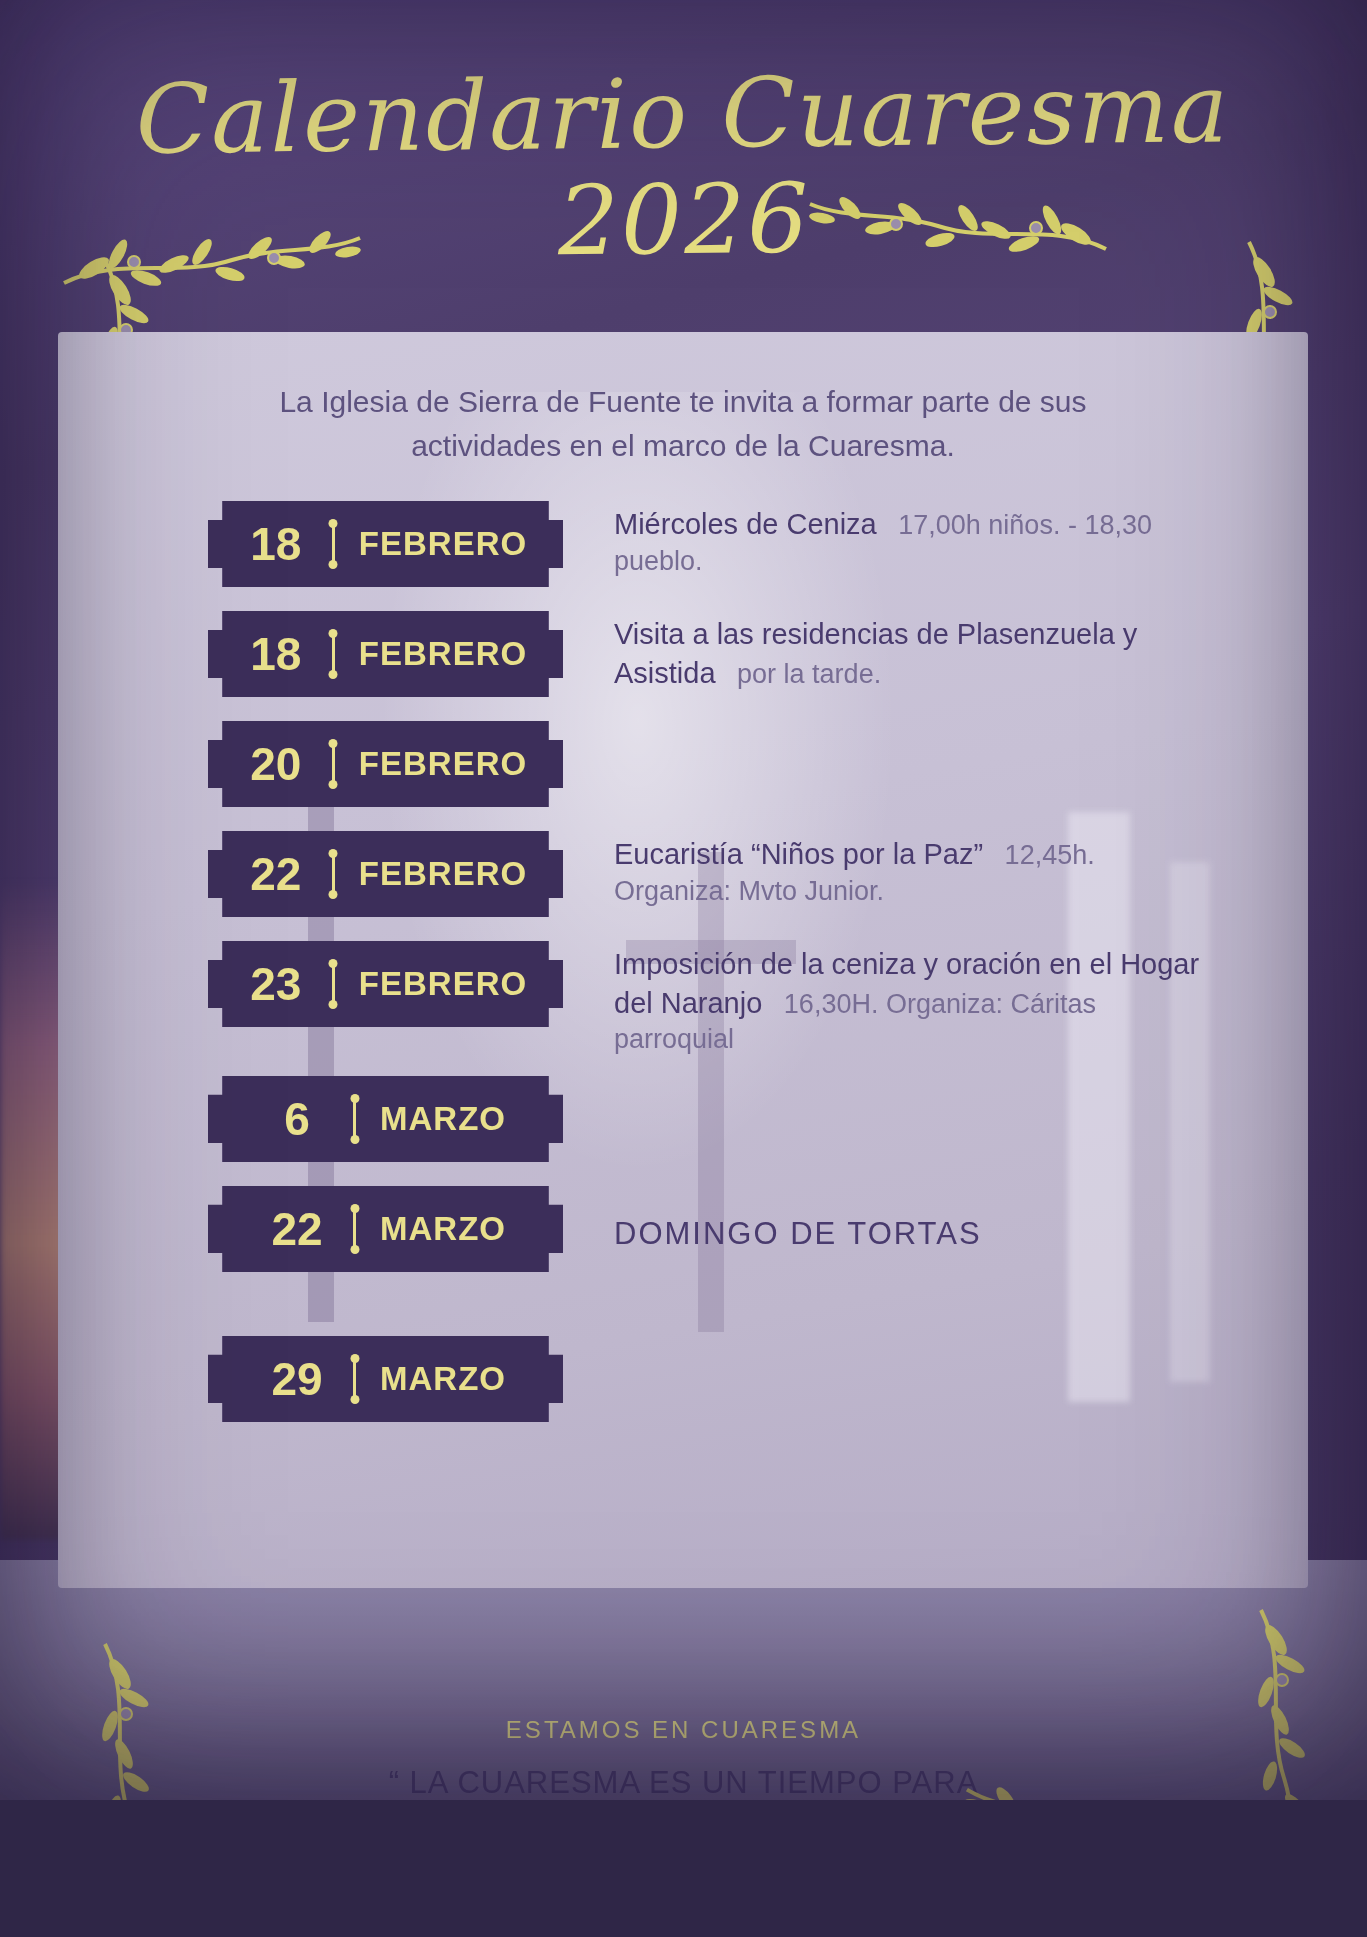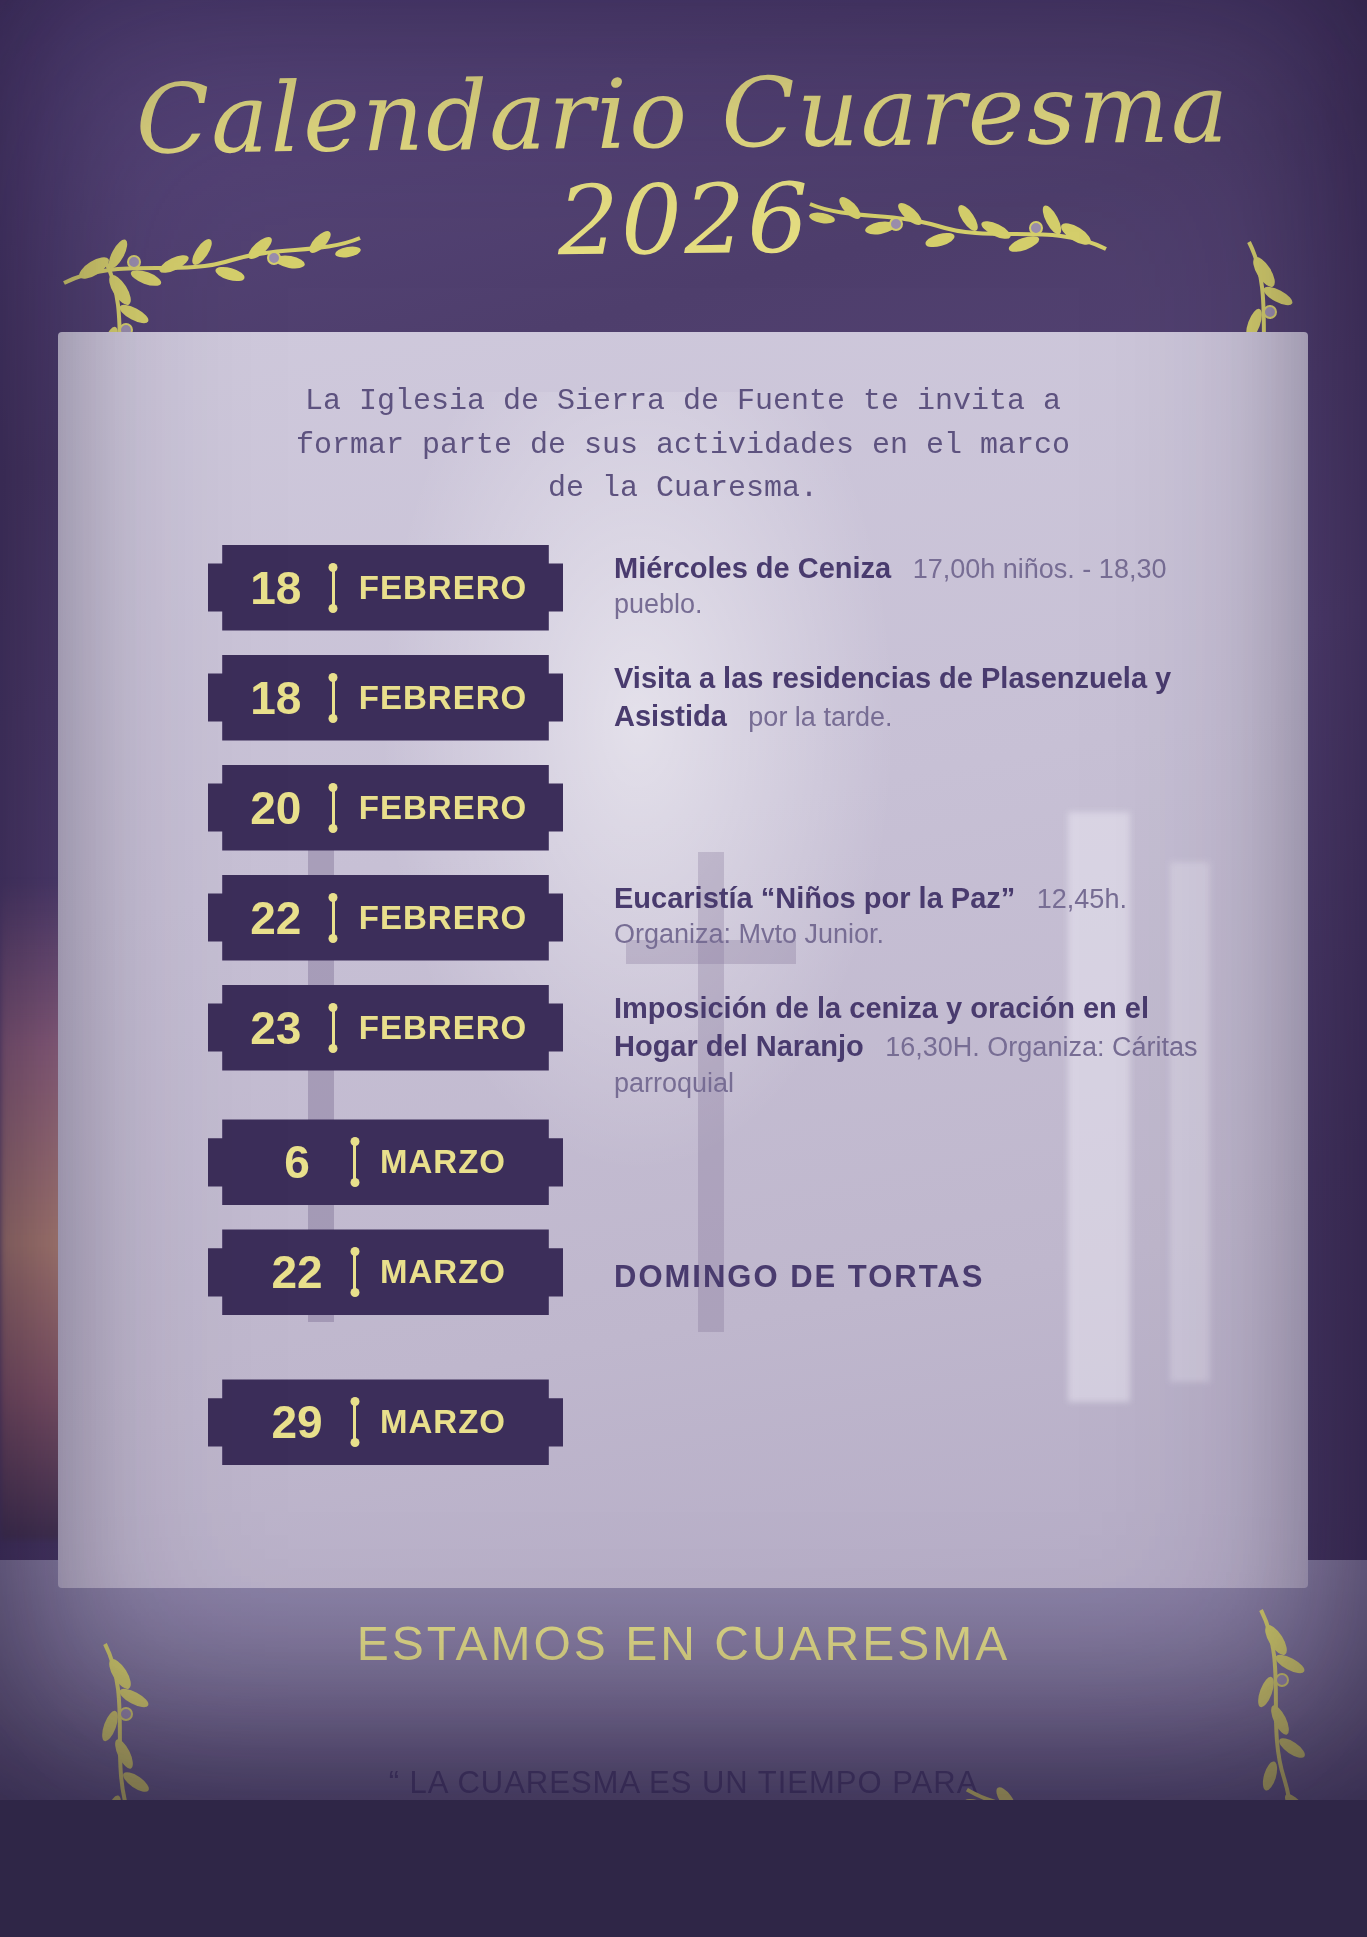--- a/index.html
+++ b/index.html
@@ -25,41 +25,41 @@
   .cross2{left:640px;top:520px;height:480px;opacity:.7;}
   .lightbar{position:absolute;background:rgba(242,240,248,0.45);filter:blur(3px);}
   .lb1{left:1010px;top:480px;width:62px;height:590px;}
   .lb2{left:1112px;top:530px;width:40px;height:520px;opacity:.7;}
   
   .title{position:absolute;left:0;top:62px;width:100%;text-align:center;
     font-family:"DejaVu Serif",serif;font-style:italic;font-size:96px;line-height:1.1;
     color:#e6de82;letter-spacing:2px;transform:rotate(-0.6deg);}
   
   .intro{position:relative;margin:48px auto 0;width:810px;text-align:center;
-    font-size:30px;line-height:1.45;color:#5d527f;font-weight:500;font-family:Liberation Mono, monospace;}
+    font-size:30px;line-height:1.45;color:#5d527f;font-weight:500;}
   
   .rows{position:relative;margin:34px 0 0 150px;display:flex;flex-direction:column;gap:18px;width:1040px;}
   .event-row{display:flex;align-items:flex-start;gap:51px;min-height:92px;}
   .date-badge{flex:0 0 355px;height:86px;background:#3c2e5a;color:#e9e08c;
     display:flex;align-items:center;justify-content:center;gap:24px;
     clip-path:polygon(0 22%,4% 22%,4% 0,96% 0,96% 22%,100% 22%,100% 78%,96% 78%,96% 100%,4% 100%,4% 78%,0 78%);}
   .day{font-size:46px;font-weight:bold;min-width:64px;text-align:center;}
   .divider{position:relative;width:3px;height:42px;background:#e9e08c;border-radius:2px;}
   .divider::before,.divider::after{content:"";position:absolute;left:50%;transform:translateX(-50%);
     width:9px;height:9px;border-radius:50%;background:#e9e08c;}
   .divider::before{top:-4px;} .divider::after{bottom:-4px;}
   .month{font-size:33px;font-weight:bold;letter-spacing:1px;}
   .event-text{margin:4px 30px 0 0;flex:1;font-size:27px;line-height:1.32;color:#776d94;}
-  .event-title{color:#493b6e;font-size:29px;font-weight:bold;margin-right:14px;}
+  .event-title{color:#493b6e;font-size:29px;font-weight:normal;margin-right:14px;}
   .event-row:nth-child(7) .event-text,.event-row:nth-child(8) .event-text{padding-top:24px;}
   .event-row:nth-child(7) .event-title,.event-row:nth-child(8) .event-title{letter-spacing:2px;font-size:31px;}
   .event-row:nth-child(8){margin-top:40px;}
   
-  .status-line{position:absolute;left:0;top:1616px;width:100%;text-align:center;
-    font-size:48px;letter-spacing:3px;color:#dcd685;font-weight:500;}
+  .status-line{position:absolute;left:0;top:1716px;width:100%;text-align:center;
+    font-size:24px;letter-spacing:3px;color:#dcd685;font-weight:500;}
   .quote{position:absolute;left:50%;top:1760px;transform:translateX(-50%);width:620px;text-align:center;
     font-size:31px;line-height:1.5;letter-spacing:1px;color:#4c4070;font-weight:500;}
   
   .vine{position:absolute;width:300px;height:70px;overflow:visible;}
   .v-tl-h{left:62px;top:228px;}
   .v-tl-v{left:88px;top:258px;transform:translateX(72px) rotate(90deg);transform-origin:0 0;}
   .v-tr-h{left:808px;top:194px;transform:scaleX(-1);}
   .v-tr-v{left:1232px;top:240px;transform:translateX(72px) rotate(90deg);transform-origin:0 0;}
   .v-bl-v{left:88px;top:1642px;transform:translateX(72px) rotate(90deg);transform-origin:0 0;}
   .v-bl-h{left:96px;top:1828px;transform:rotate(-6deg);}

